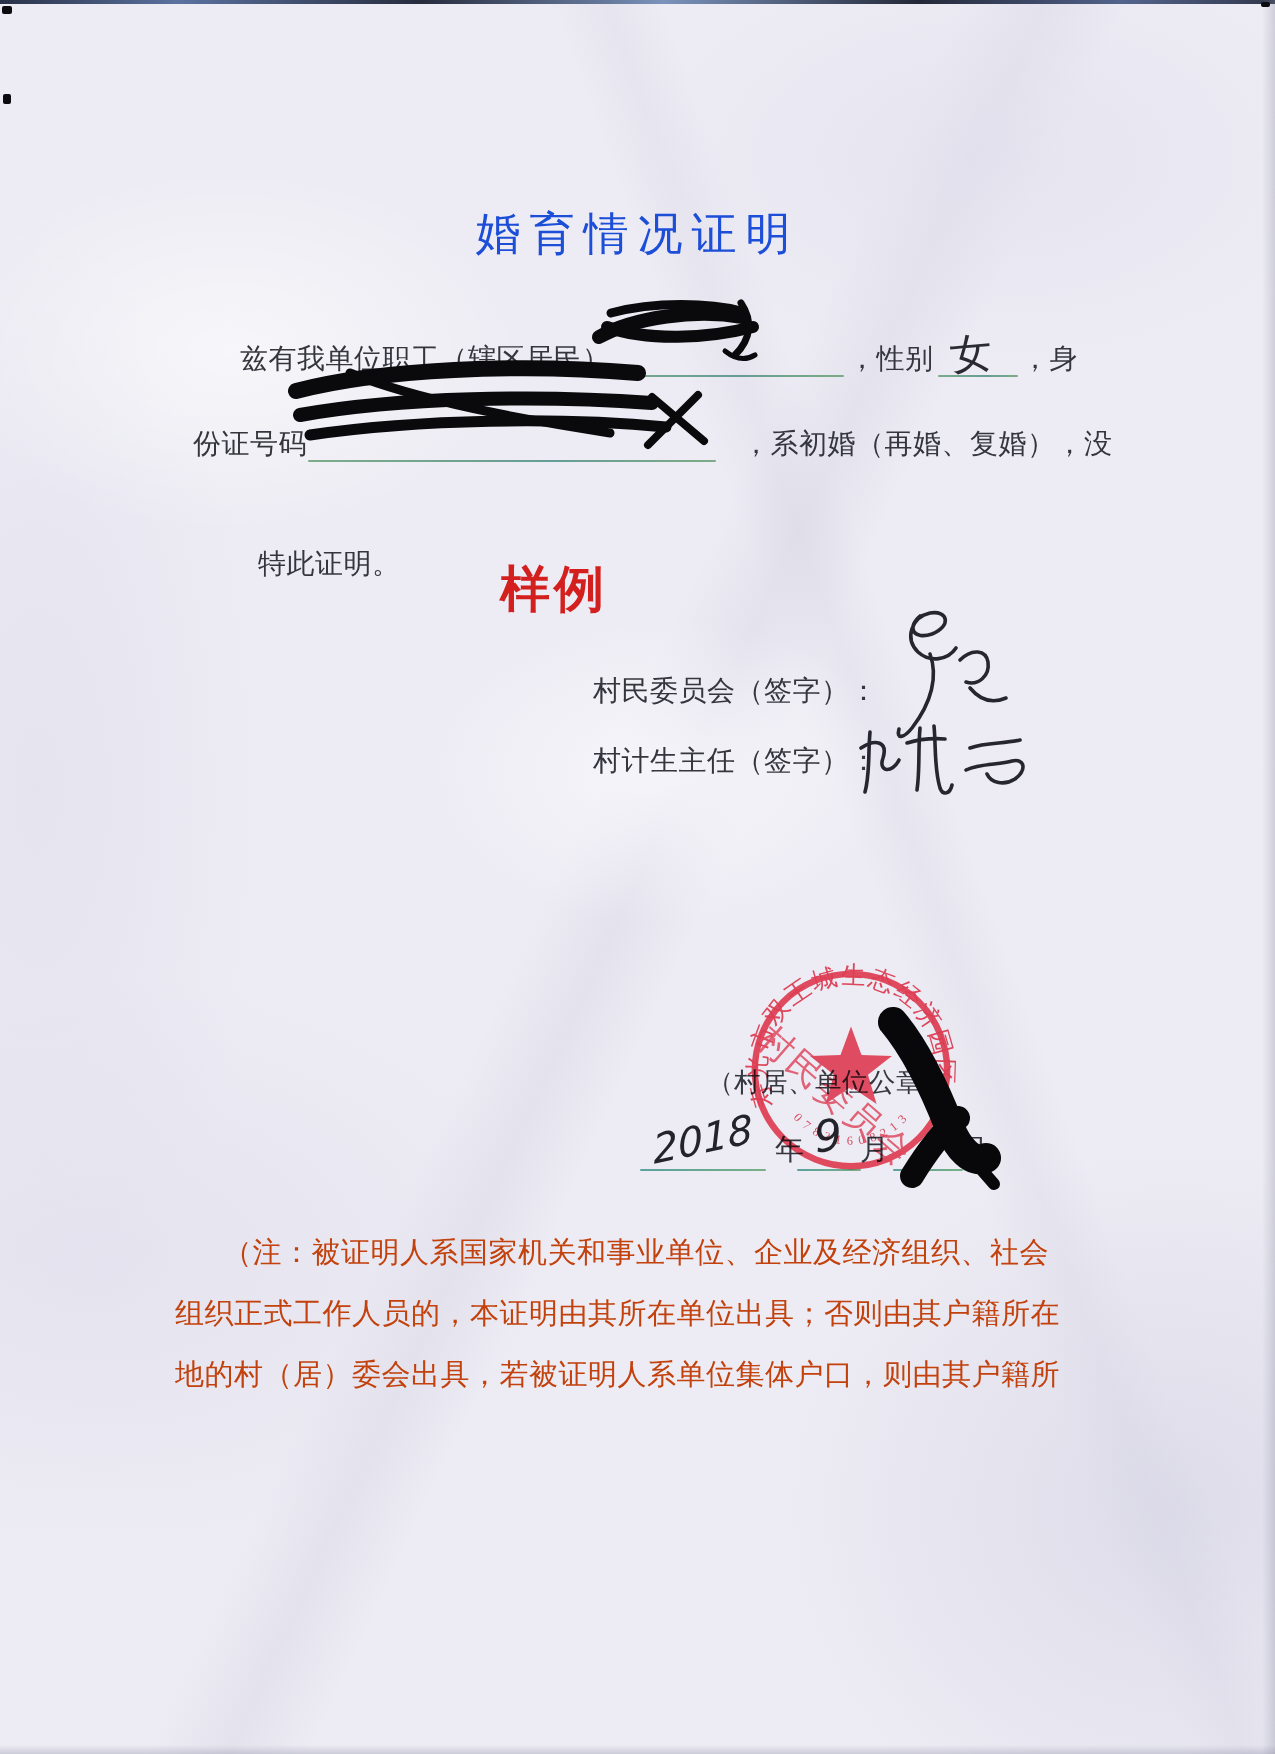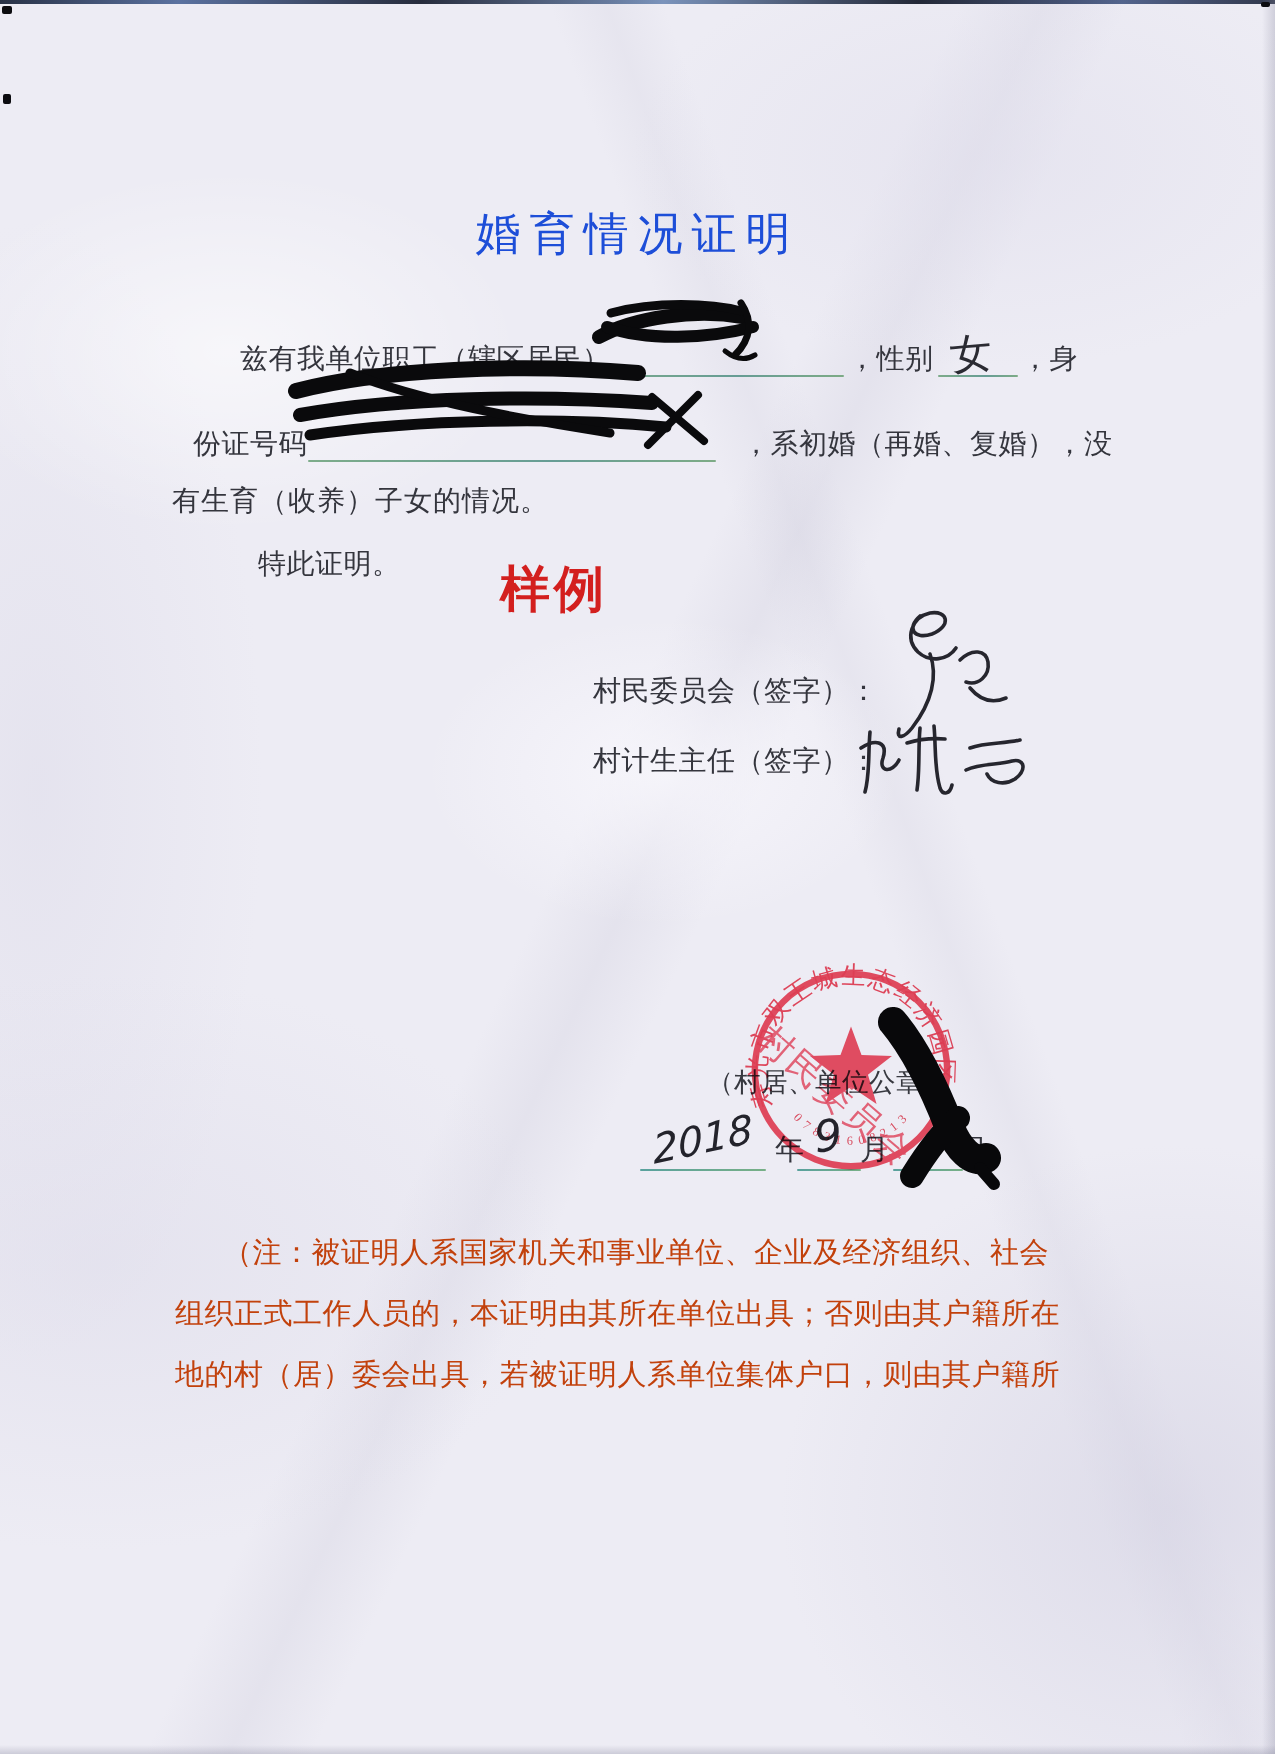--- a/index.html
+++ b/index.html
@@ -59,21 +59,20 @@
   <div class="blank" style="left:578px;top:375px;width:266px;"></div>
   <span class="abs body-text" style="left:848px;top:340px;">，性别</span>
   <div class="blank" style="left:938px;top:375px;width:80px;"></div>
   <span class="abs hand-cjk" style="left:950px;top:326px;font-size:42px;transform:rotate(-5deg);">女</span>
   <span class="abs body-text" style="left:1021px;top:340px;">，身</span>
 
   <span class="abs body-text" style="left:193px;top:425px;">份证号码</span>
   <div class="blank" style="left:308px;top:460px;width:408px;"></div>
   <span class="abs body-text" style="left:742px;top:425px;">，系初婚（再婚、复婚），没</span>
 
-  <span class="abs body-text" style="left:172px;top:482px;letter-spacing:1px;">有生育（收养）子女的情况。</span>
   <span class="abs body-text" style="left:258px;top:545px;">特此证明。</span>
 
   <span class="abs sample" style="left:500px;top:556px;">样例</span>
 
   <svg class="abs" style="left:585px;top:295px;" width="190" height="75" viewBox="0 0 190 75">
     <g stroke="#0a0a0c" fill="none" stroke-linecap="round">
       <path d="M14,42 C50,22 110,14 158,22" stroke-width="14"></path>
       <path d="M22,32 C62,46 122,44 168,32" stroke-width="12"></path>
       <path d="M26,18 C70,6 126,8 156,16" stroke-width="9"></path>
       <path d="M156,8 C168,26 166,44 150,60" stroke-width="7"></path>

